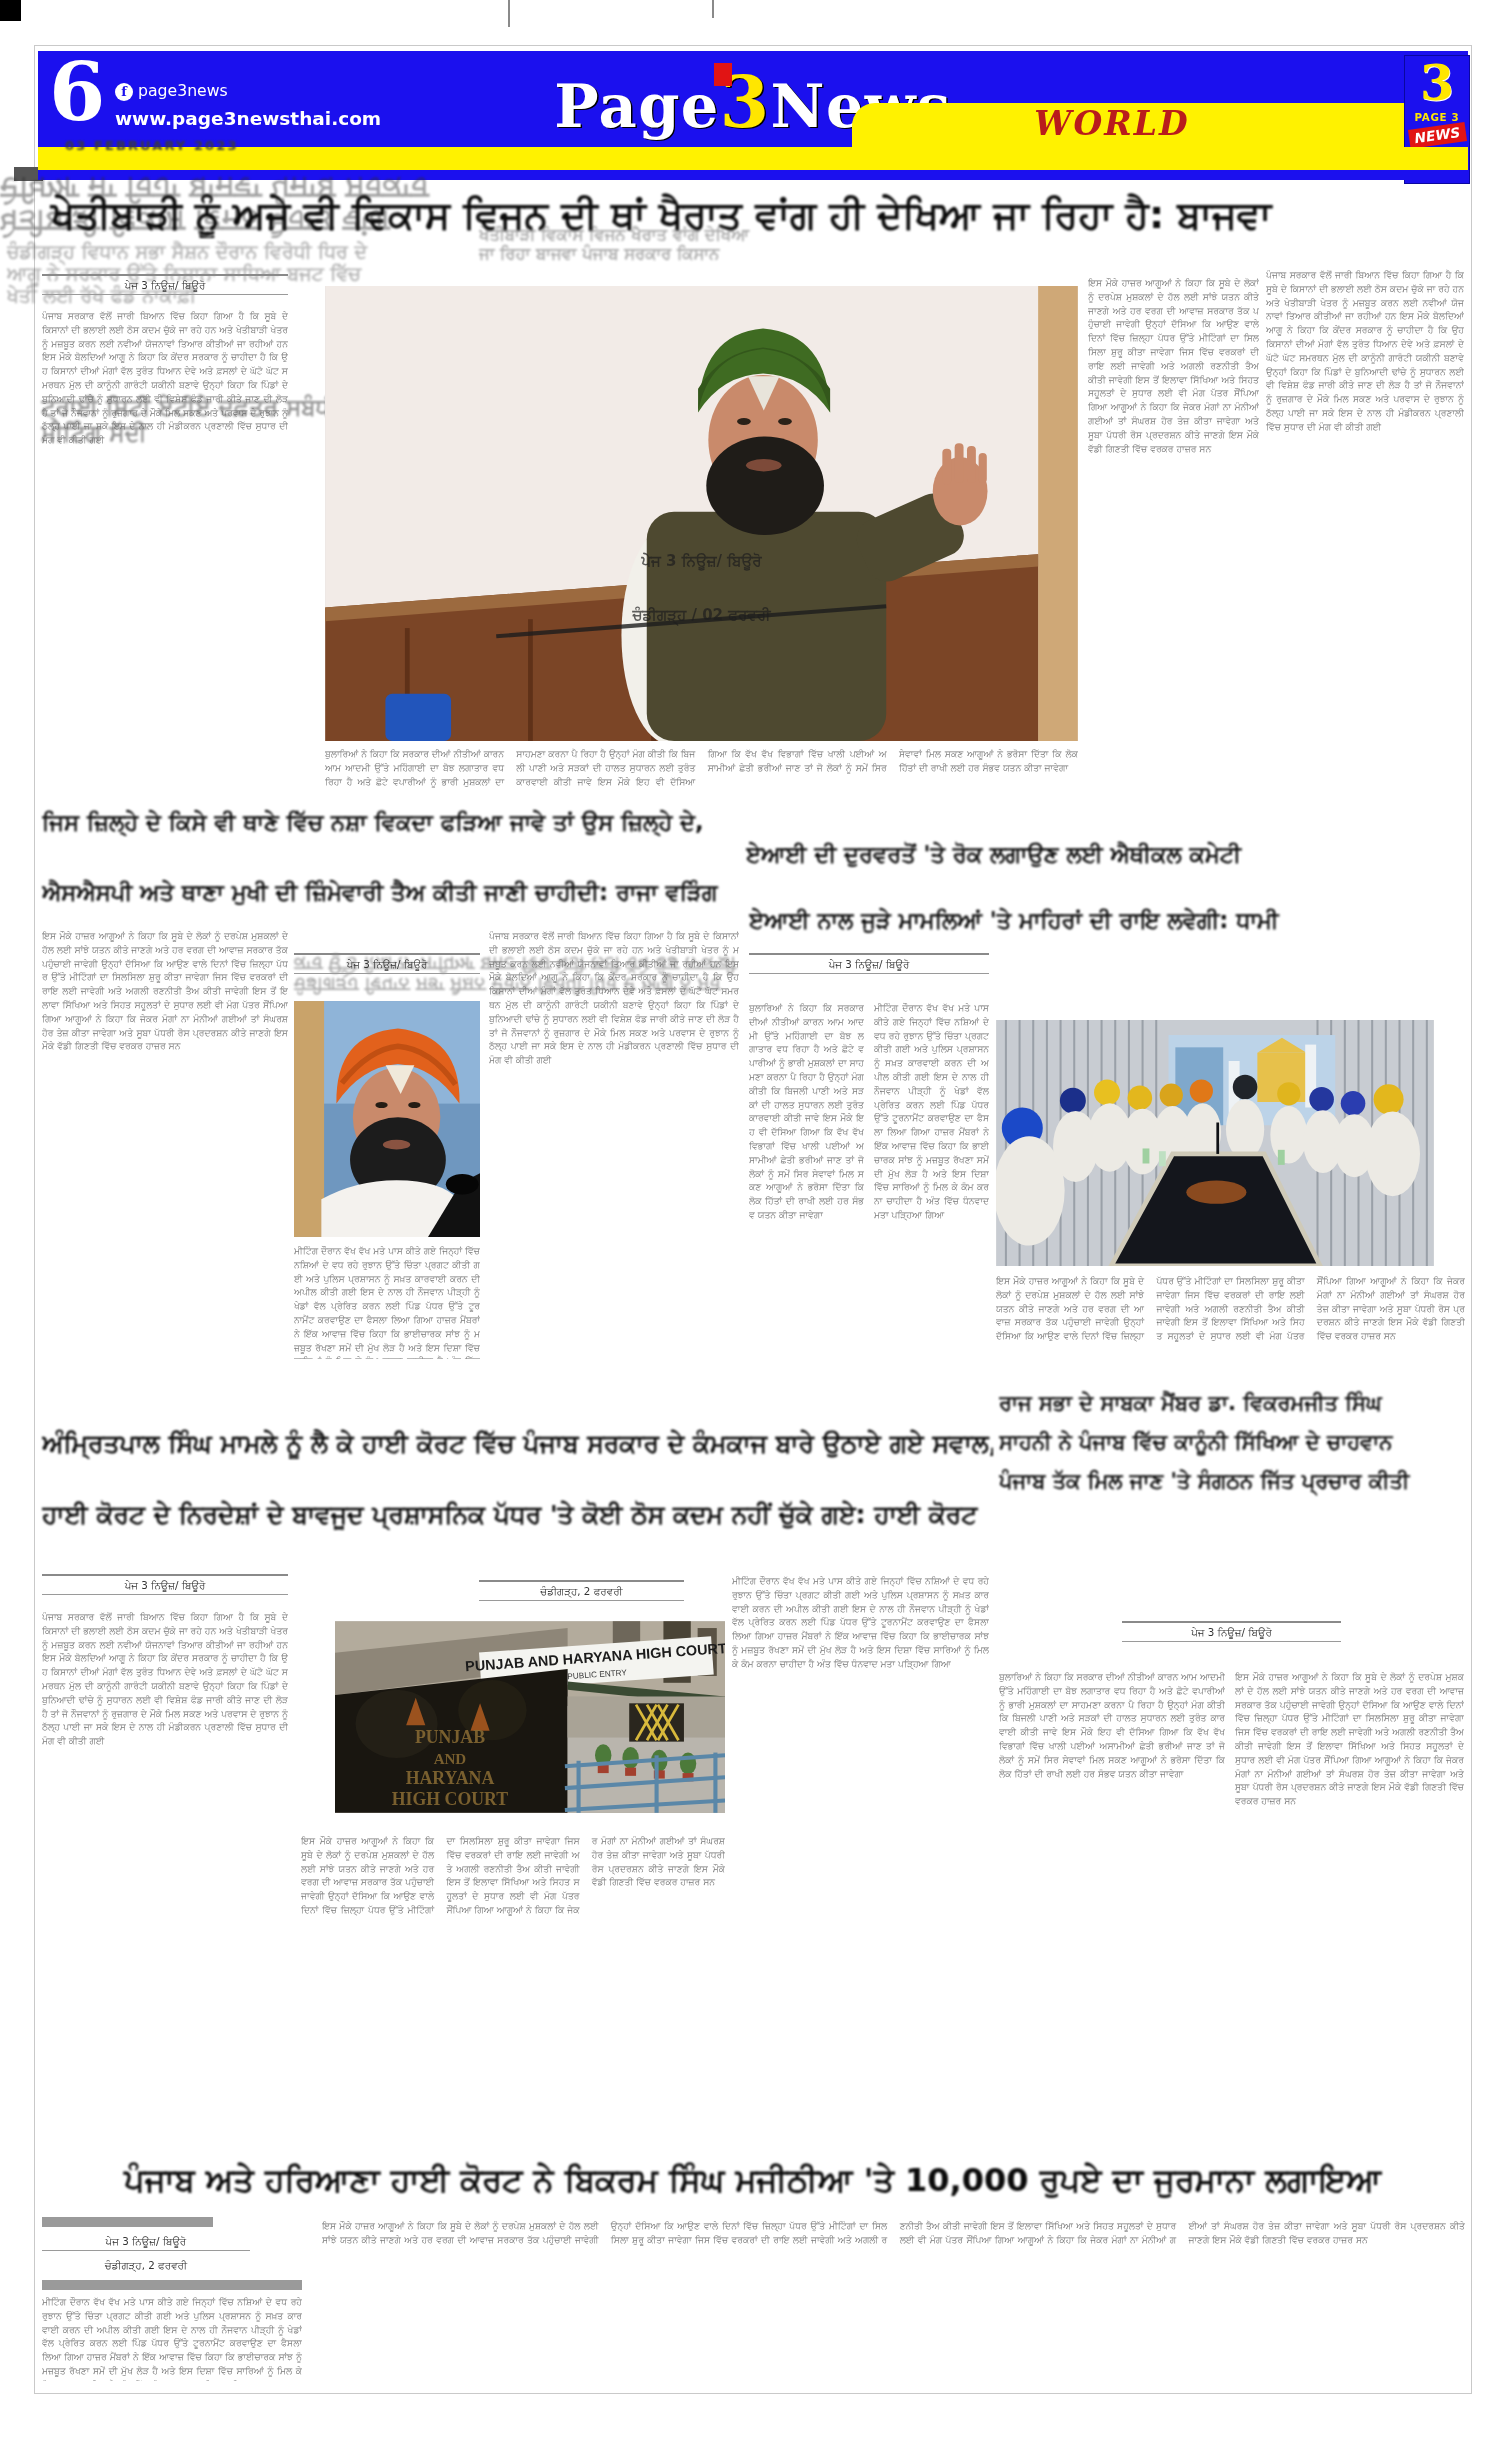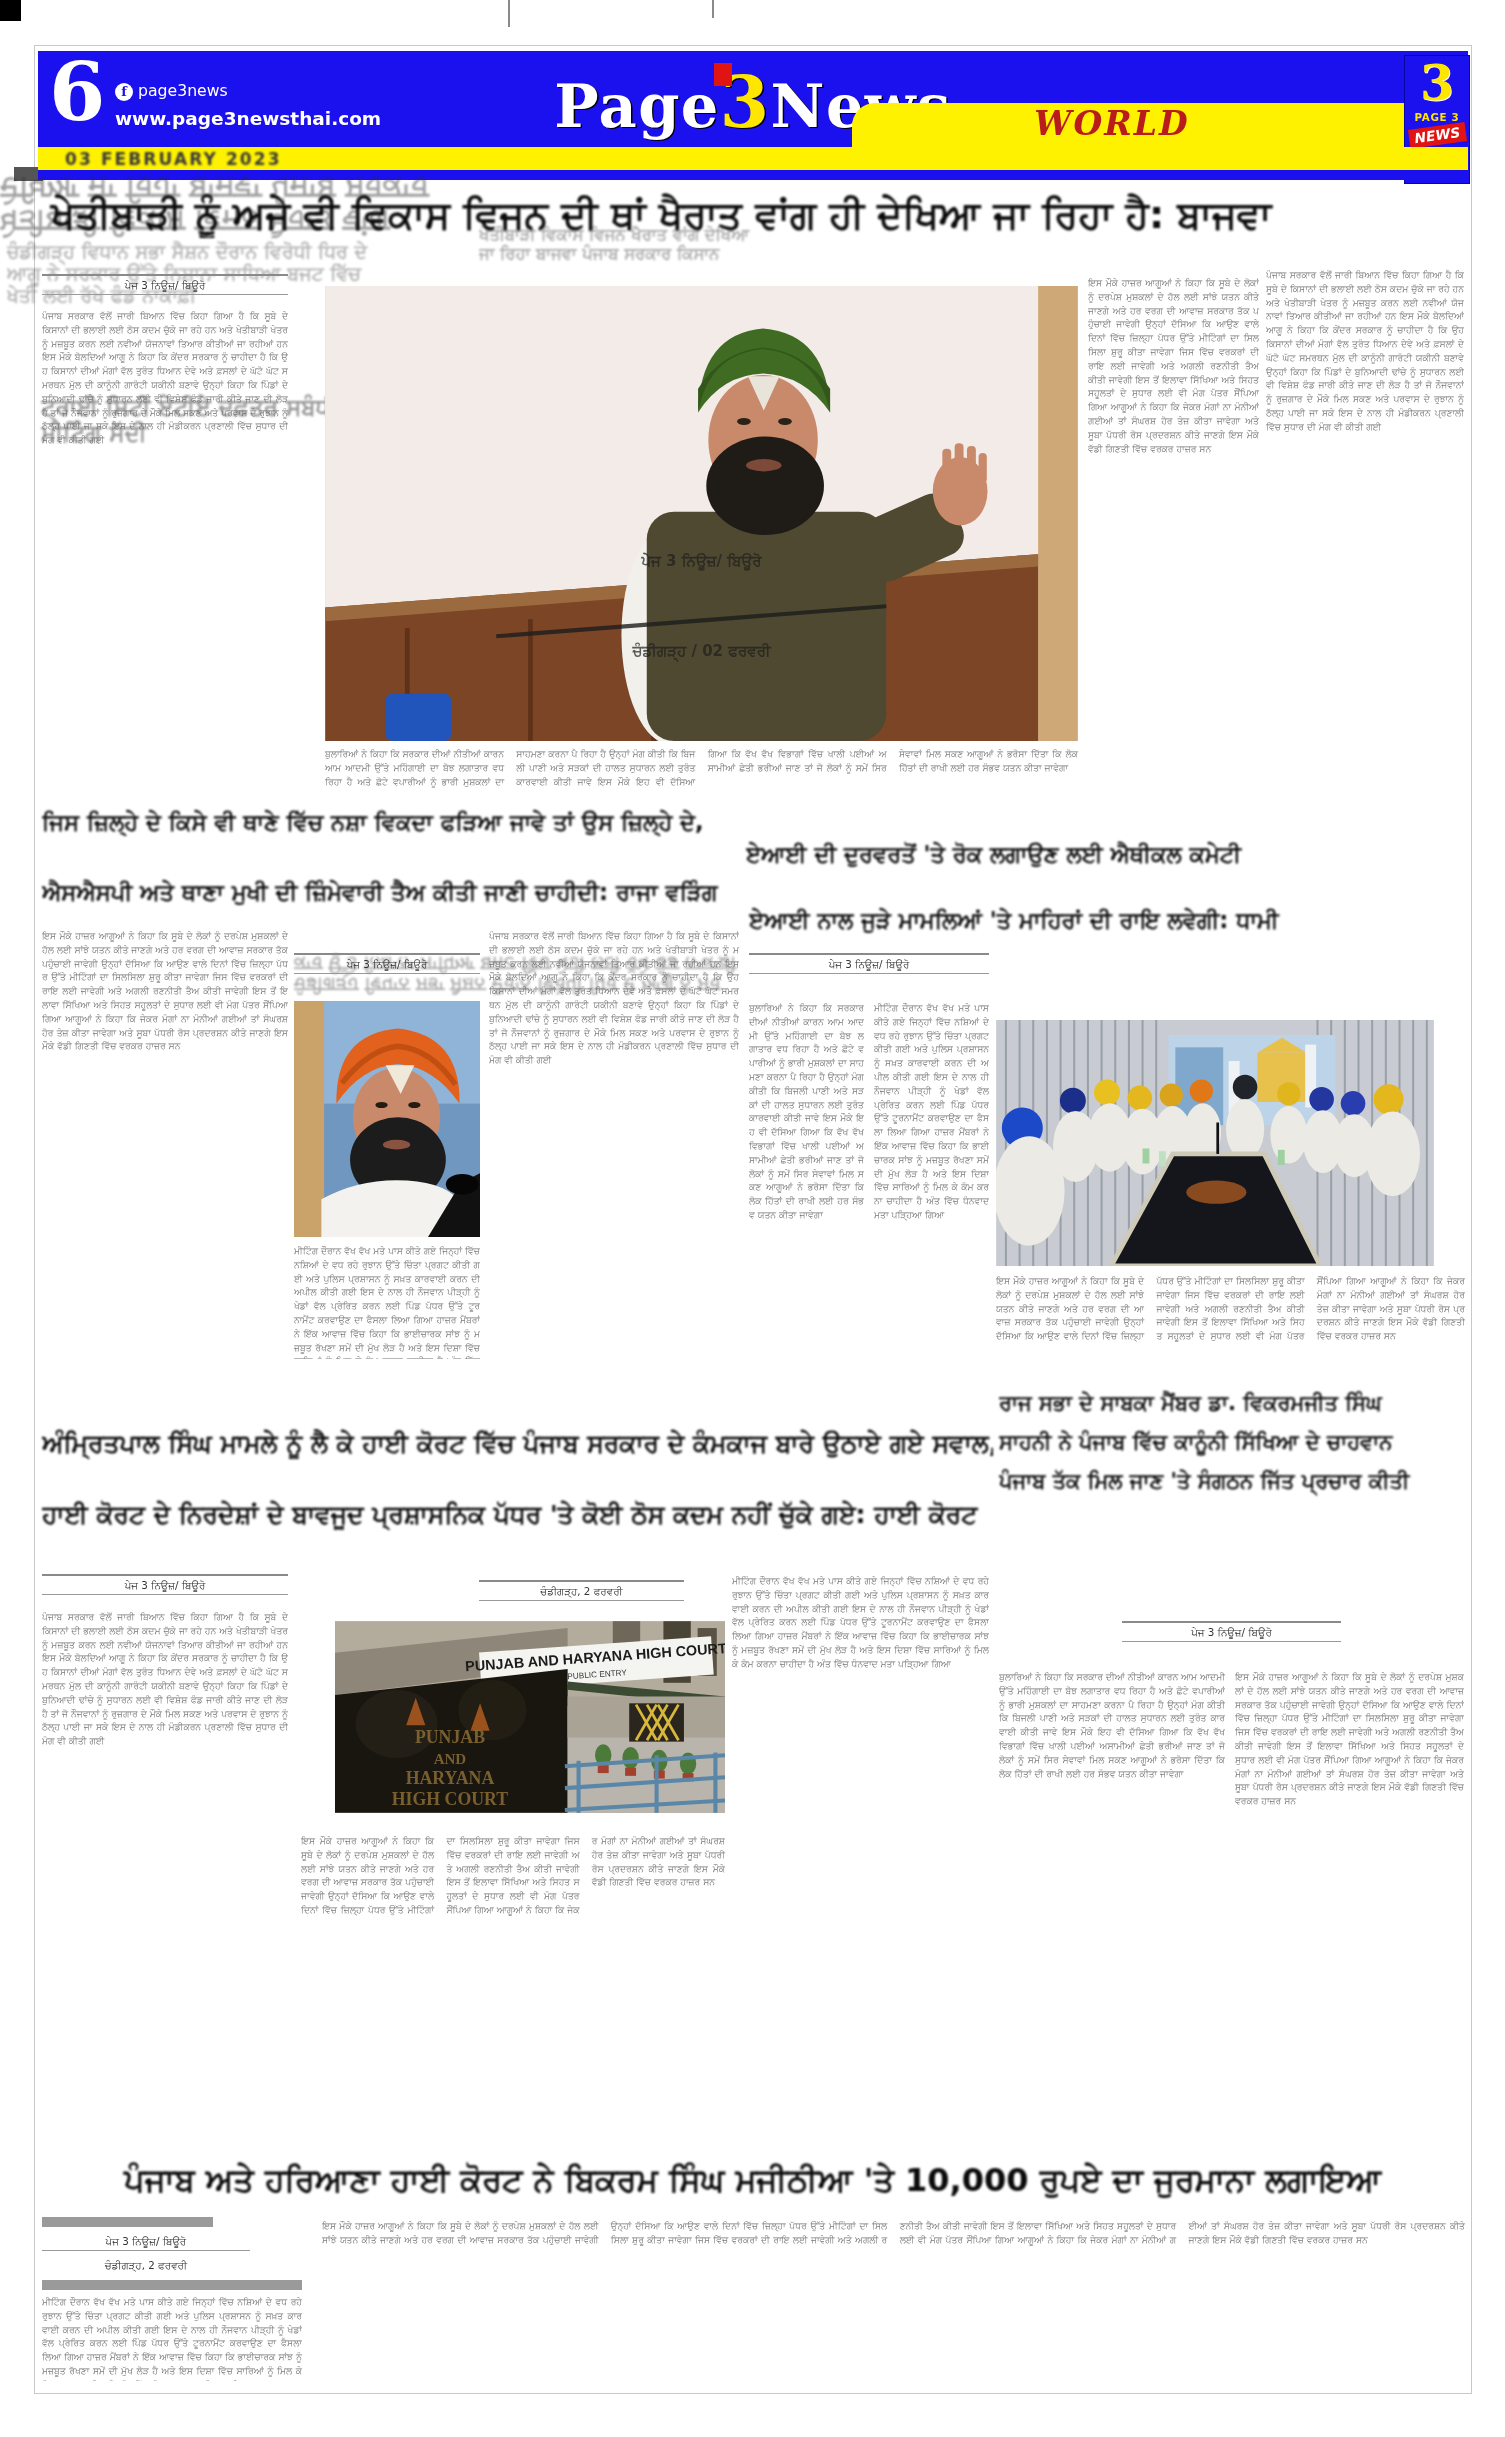--- a/index.html
+++ b/index.html
@@ -24,21 +24,21 @@
   .worldtxt{left:852px;top:104px;width:520px;text-align:center;font-family:"DejaVu Serif",serif;
             font-style:italic;font-weight:bold;font-size:33px;color:#b91c1c;letter-spacing:2.1px;}
   .logobox{left:1404px;top:55px;width:64px;height:127px;background:#1b10ee;border:1.4px solid #0a07a0;
            text-align:center;overflow:hidden;}
   .logo3{font-size:49px;font-weight:bold;color:#ffe600;font-family:"DejaVu Serif",serif;line-height:55px;text-shadow:0.7px 0.7px 0 #fff;}
   .logopage{font-size:10.3px;font-weight:bold;color:#ffe600;letter-spacing:0.7px;}
   .logonews{display:inline-block;background:#e11414;color:#fff;font-style:italic;font-weight:bold;
             font-size:13.7px;padding:1.4px 5.5px;transform:rotate(-8deg);margin-top:2.7px;}
   .datestrip{left:38px;top:147px;width:1430px;height:23px;background:#fff200;}
   .bluestrip{left:38px;top:170px;width:1430px;height:9.6px;background:#1b10ee;}
-  .datetxt{left:65px;top:149px;font-size:17px;font-weight:bold;color:#3a3a3a;letter-spacing:2.1px;filter:blur(0.9px);}
+  .datetxt{left:65px;top:138px;font-size:13px;font-weight:bold;color:#3a3a3a;letter-spacing:2.1px;filter:blur(0.9px);}
   .lefttick{left:13.7px;top:167px;width:29px;height:13.7px;background:#555;}
   
   .headline{font-weight:bold;color:#0a0a0a;filter:blur(0.8px);white-space:nowrap;overflow:hidden;}
   .h-lead{left:42px;top:193px;width:1421px;font-size:38px;padding-left:9px;}
   .h-mid{font-size:22.6px;width:693px;}
   .h-court{font-size:25px;width:951px;}
   .h-right4{font-size:21px;width:465px;white-space:normal;line-height:1.85;}
   .h-fine{left:42px;top:2161px;width:1421px;font-size:32px;text-align:center;}
   
   .garble{color:#696969;font-size:9.2px;line-height:1.5;text-align:justify;word-break:break-all;
@@ -122,21 +122,21 @@
       <ellipse cx="643" cy="292" rx="86" ry="72" fill="#1f1c18"></ellipse>
       <ellipse cx="641" cy="262" rx="26" ry="9" fill="#7d4a39"></ellipse>
       <ellipse cx="612" cy="198" rx="10" ry="5" fill="#2a2118"></ellipse>
       <ellipse cx="672" cy="198" rx="10" ry="5" fill="#2a2118"></ellipse>
       <path d="M545,185 Q548,70 640,62 Q735,70 738,185 Q700,130 640,128 Q580,130 545,185 Z" fill="#3f6b22"></path>
       <path d="M545,185 Q560,100 640,92 Q720,100 738,185 L738,150 Q700,95 640,90 Q580,95 545,150 Z" fill="#33571b"></path>
       <polygon points="618,132 664,132 641,182" fill="#e8e4da"></polygon>
       <line x1="250" y1="512" x2="820" y2="468" stroke="#1d1d1d" stroke-width="6" opacity=".8"></line>
     </svg>
     <div class="ghostcap" style="top:266px;">ਪੇਜ 3 ਨਿਊਜ਼/ ਬਿਊਰੋ</div>
-    <div class="ghostcap" style="top:320px;margin-top:36px;">ਚੰਡੀਗੜ੍ਹ / 02 ਫਰਵਰੀ</div>
+    <div class="ghostcap" style="top:320px;">ਚੰਡੀਗੜ੍ਹ / 02 ਫਰਵਰੀ</div>
   </div>
 
   <div class="abs garble cols4" style="left:325px;top:747px;width:753px;height:51px;">ਬੁਲਾਰਿਆਂ ਨੇ ਕਿਹਾ ਕਿ ਸਰਕਾਰ ਦੀਆਂ ਨੀਤੀਆਂ ਕਾਰਨ ਆਮ ਆਦਮੀ ਉੱਤੇ ਮਹਿੰਗਾਈ ਦਾ ਬੋਝ ਲਗਾਤਾਰ ਵਧ ਰਿਹਾ ਹੈ ਅਤੇ ਛੋਟੇ ਵਪਾਰੀਆਂ ਨੂੰ ਭਾਰੀ ਮੁਸ਼ਕਲਾਂ ਦਾ ਸਾਹਮਣਾ ਕਰਨਾ ਪੈ ਰਿਹਾ ਹੈ ਉਨ੍ਹਾਂ ਮੰਗ ਕੀਤੀ ਕਿ ਬਿਜਲੀ ਪਾਣੀ ਅਤੇ ਸੜਕਾਂ ਦੀ ਹਾਲਤ ਸੁਧਾਰਨ ਲਈ ਤੁਰੰਤ ਕਾਰਵਾਈ ਕੀਤੀ ਜਾਵੇ ਇਸ ਮੌਕੇ ਇਹ ਵੀ ਦੱਸਿਆ ਗਿਆ ਕਿ ਵੱਖ ਵੱਖ ਵਿਭਾਗਾਂ ਵਿੱਚ ਖਾਲੀ ਪਈਆਂ ਅਸਾਮੀਆਂ ਛੇਤੀ ਭਰੀਆਂ ਜਾਣ ਤਾਂ ਜੋ ਲੋਕਾਂ ਨੂੰ ਸਮੇਂ ਸਿਰ ਸੇਵਾਵਾਂ ਮਿਲ ਸਕਣ ਆਗੂਆਂ ਨੇ ਭਰੋਸਾ ਦਿੱਤਾ ਕਿ ਲੋਕ ਹਿੱਤਾਂ ਦੀ ਰਾਖੀ ਲਈ ਹਰ ਸੰਭਵ ਯਤਨ ਕੀਤਾ ਜਾਵੇਗਾ</div>
   <div class="abs garble" style="left:1088px;top:276px;width:171px;height:522px;">ਇਸ ਮੌਕੇ ਹਾਜ਼ਰ ਆਗੂਆਂ ਨੇ ਕਿਹਾ ਕਿ ਸੂਬੇ ਦੇ ਲੋਕਾਂ ਨੂੰ ਦਰਪੇਸ਼ ਮੁਸ਼ਕਲਾਂ ਦੇ ਹੱਲ ਲਈ ਸਾਂਝੇ ਯਤਨ ਕੀਤੇ ਜਾਣਗੇ ਅਤੇ ਹਰ ਵਰਗ ਦੀ ਆਵਾਜ਼ ਸਰਕਾਰ ਤੱਕ ਪਹੁੰਚਾਈ ਜਾਵੇਗੀ ਉਨ੍ਹਾਂ ਦੱਸਿਆ ਕਿ ਆਉਣ ਵਾਲੇ ਦਿਨਾਂ ਵਿੱਚ ਜ਼ਿਲ੍ਹਾ ਪੱਧਰ ਉੱਤੇ ਮੀਟਿੰਗਾਂ ਦਾ ਸਿਲਸਿਲਾ ਸ਼ੁਰੂ ਕੀਤਾ ਜਾਵੇਗਾ ਜਿਸ ਵਿੱਚ ਵਰਕਰਾਂ ਦੀ ਰਾਇ ਲਈ ਜਾਵੇਗੀ ਅਤੇ ਅਗਲੀ ਰਣਨੀਤੀ ਤੈਅ ਕੀਤੀ ਜਾਵੇਗੀ ਇਸ ਤੋਂ ਇਲਾਵਾ ਸਿੱਖਿਆ ਅਤੇ ਸਿਹਤ ਸਹੂਲਤਾਂ ਦੇ ਸੁਧਾਰ ਲਈ ਵੀ ਮੰਗ ਪੱਤਰ ਸੌਂਪਿਆ ਗਿਆ ਆਗੂਆਂ ਨੇ ਕਿਹਾ ਕਿ ਜੇਕਰ ਮੰਗਾਂ ਨਾ ਮੰਨੀਆਂ ਗਈਆਂ ਤਾਂ ਸੰਘਰਸ਼ ਹੋਰ ਤੇਜ਼ ਕੀਤਾ ਜਾਵੇਗਾ ਅਤੇ ਸੂਬਾ ਪੱਧਰੀ ਰੋਸ ਪ੍ਰਦਰਸ਼ਨ ਕੀਤੇ ਜਾਣਗੇ ਇਸ ਮੌਕੇ ਵੱਡੀ ਗਿਣਤੀ ਵਿੱਚ ਵਰਕਰ ਹਾਜ਼ਰ ਸਨ</div>
   <div class="abs garble" style="left:1266px;top:268px;width:198px;height:530px;">ਪੰਜਾਬ ਸਰਕਾਰ ਵੱਲੋਂ ਜਾਰੀ ਬਿਆਨ ਵਿੱਚ ਕਿਹਾ ਗਿਆ ਹੈ ਕਿ ਸੂਬੇ ਦੇ ਕਿਸਾਨਾਂ ਦੀ ਭਲਾਈ ਲਈ ਠੋਸ ਕਦਮ ਚੁੱਕੇ ਜਾ ਰਹੇ ਹਨ ਅਤੇ ਖੇਤੀਬਾੜੀ ਖੇਤਰ ਨੂੰ ਮਜ਼ਬੂਤ ਕਰਨ ਲਈ ਨਵੀਆਂ ਯੋਜਨਾਵਾਂ ਤਿਆਰ ਕੀਤੀਆਂ ਜਾ ਰਹੀਆਂ ਹਨ ਇਸ ਮੌਕੇ ਬੋਲਦਿਆਂ ਆਗੂ ਨੇ ਕਿਹਾ ਕਿ ਕੇਂਦਰ ਸਰਕਾਰ ਨੂੰ ਚਾਹੀਦਾ ਹੈ ਕਿ ਉਹ ਕਿਸਾਨਾਂ ਦੀਆਂ ਮੰਗਾਂ ਵੱਲ ਤੁਰੰਤ ਧਿਆਨ ਦੇਵੇ ਅਤੇ ਫ਼ਸਲਾਂ ਦੇ ਘੱਟੋ ਘੱਟ ਸਮਰਥਨ ਮੁੱਲ ਦੀ ਕਾਨੂੰਨੀ ਗਾਰੰਟੀ ਯਕੀਨੀ ਬਣਾਵੇ ਉਨ੍ਹਾਂ ਕਿਹਾ ਕਿ ਪਿੰਡਾਂ ਦੇ ਬੁਨਿਆਦੀ ਢਾਂਚੇ ਨੂੰ ਸੁਧਾਰਨ ਲਈ ਵੀ ਵਿਸ਼ੇਸ਼ ਫੰਡ ਜਾਰੀ ਕੀਤੇ ਜਾਣ ਦੀ ਲੋੜ ਹੈ ਤਾਂ ਜੋ ਨੌਜਵਾਨਾਂ ਨੂੰ ਰੁਜ਼ਗਾਰ ਦੇ ਮੌਕੇ ਮਿਲ ਸਕਣ ਅਤੇ ਪਰਵਾਸ ਦੇ ਰੁਝਾਨ ਨੂੰ ਠੱਲ੍ਹ ਪਾਈ ਜਾ ਸਕੇ ਇਸ ਦੇ ਨਾਲ ਹੀ ਮੰਡੀਕਰਨ ਪ੍ਰਣਾਲੀ ਵਿੱਚ ਸੁਧਾਰ ਦੀ ਮੰਗ ਵੀ ਕੀਤੀ ਗਈ</div>
 
   <div class="abs headline h-mid" style="left:42px;top:809px;">ਜਿਸ ਜ਼ਿਲ੍ਹੇ ਦੇ ਕਿਸੇ ਵੀ ਥਾਣੇ ਵਿੱਚ ਨਸ਼ਾ ਵਿਕਦਾ ਫੜਿਆ ਜਾਵੇ ਤਾਂ ਉਸ ਜ਼ਿਲ੍ਹੇ ਦੇ,</div>
   <div class="abs headline h-mid" style="left:42px;top:879px;">ਐਸਐਸਪੀ ਅਤੇ ਥਾਣਾ ਮੁਖੀ ਦੀ ਜ਼ਿੰਮੇਵਾਰੀ ਤੈਅ ਕੀਤੀ ਜਾਣੀ ਚਾਹੀਦੀ: ਰਾਜਾ ਵੜਿੰਗ</div>
   <div class="abs garble" style="left:42px;top:929px;width:246px;height:430px;">ਇਸ ਮੌਕੇ ਹਾਜ਼ਰ ਆਗੂਆਂ ਨੇ ਕਿਹਾ ਕਿ ਸੂਬੇ ਦੇ ਲੋਕਾਂ ਨੂੰ ਦਰਪੇਸ਼ ਮੁਸ਼ਕਲਾਂ ਦੇ ਹੱਲ ਲਈ ਸਾਂਝੇ ਯਤਨ ਕੀਤੇ ਜਾਣਗੇ ਅਤੇ ਹਰ ਵਰਗ ਦੀ ਆਵਾਜ਼ ਸਰਕਾਰ ਤੱਕ ਪਹੁੰਚਾਈ ਜਾਵੇਗੀ ਉਨ੍ਹਾਂ ਦੱਸਿਆ ਕਿ ਆਉਣ ਵਾਲੇ ਦਿਨਾਂ ਵਿੱਚ ਜ਼ਿਲ੍ਹਾ ਪੱਧਰ ਉੱਤੇ ਮੀਟਿੰਗਾਂ ਦਾ ਸਿਲਸਿਲਾ ਸ਼ੁਰੂ ਕੀਤਾ ਜਾਵੇਗਾ ਜਿਸ ਵਿੱਚ ਵਰਕਰਾਂ ਦੀ ਰਾਇ ਲਈ ਜਾਵੇਗੀ ਅਤੇ ਅਗਲੀ ਰਣਨੀਤੀ ਤੈਅ ਕੀਤੀ ਜਾਵੇਗੀ ਇਸ ਤੋਂ ਇਲਾਵਾ ਸਿੱਖਿਆ ਅਤੇ ਸਿਹਤ ਸਹੂਲਤਾਂ ਦੇ ਸੁਧਾਰ ਲਈ ਵੀ ਮੰਗ ਪੱਤਰ ਸੌਂਪਿਆ ਗਿਆ ਆਗੂਆਂ ਨੇ ਕਿਹਾ ਕਿ ਜੇਕਰ ਮੰਗਾਂ ਨਾ ਮੰਨੀਆਂ ਗਈਆਂ ਤਾਂ ਸੰਘਰਸ਼ ਹੋਰ ਤੇਜ਼ ਕੀਤਾ ਜਾਵੇਗਾ ਅਤੇ ਸੂਬਾ ਪੱਧਰੀ ਰੋਸ ਪ੍ਰਦਰਸ਼ਨ ਕੀਤੇ ਜਾਣਗੇ ਇਸ ਮੌਕੇ ਵੱਡੀ ਗਿਣਤੀ ਵਿੱਚ ਵਰਕਰ ਹਾਜ਼ਰ ਸਨ</div>
   <div class="abs" style="left:294px;top:953px;width:186px;">

